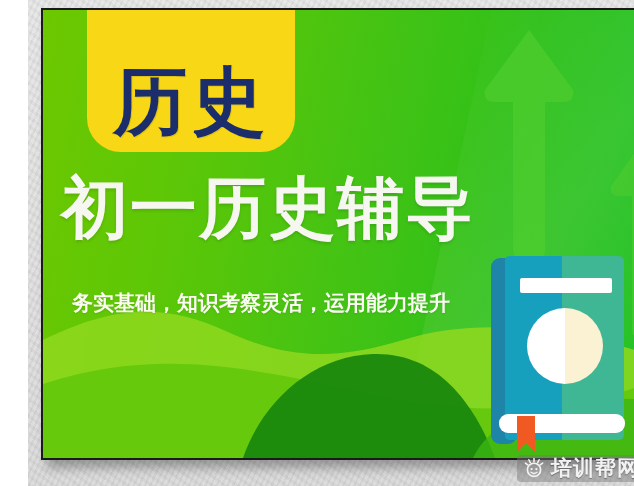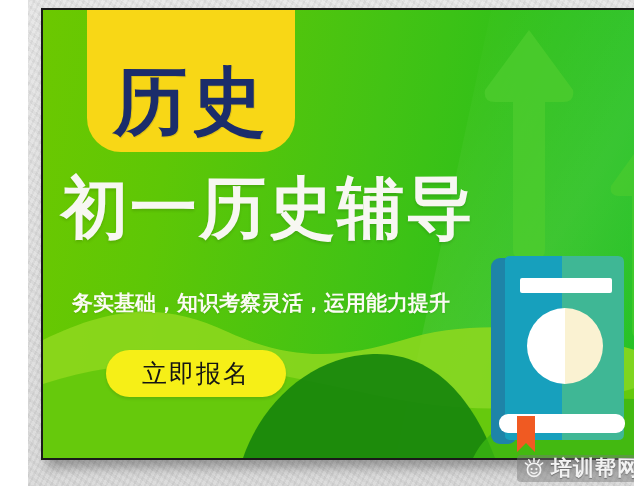--- a/index.html
+++ b/index.html
@@ -204,21 +204,20 @@
       </svg>
 
       <div id="subject-badge">
         <span id="subject-badge-text">历史</span>
       </div>
 
       <div id="subtitle">务实基础，知识考察灵活，运用能力提升</div>
 
       <div id="headline">初一历史辅导</div>
 
-      <button id="cta-button">立即报名</button>
 
       <svg id="book-illustration" viewBox="0 0 150 200" aria-hidden="true">
 
         <rect x="4" y="4" width="26" height="186" rx="9" fill="#1E84A8"></rect>
 
         <path d="M18 6 Q18 2 24 2 L75 2 L75 186 L24 186 Q18 186 18 182 Z" fill="#17A0BD"></path>
 
         <path d="M75 2 L131 2 Q137 2 137 8 L137 180 Q137 186 131 186 L75 186 Z" fill="#3FB795"></path>
 
         <rect x="33" y="24" width="92" height="15" rx="2" fill="#FFFFFF"></rect>

